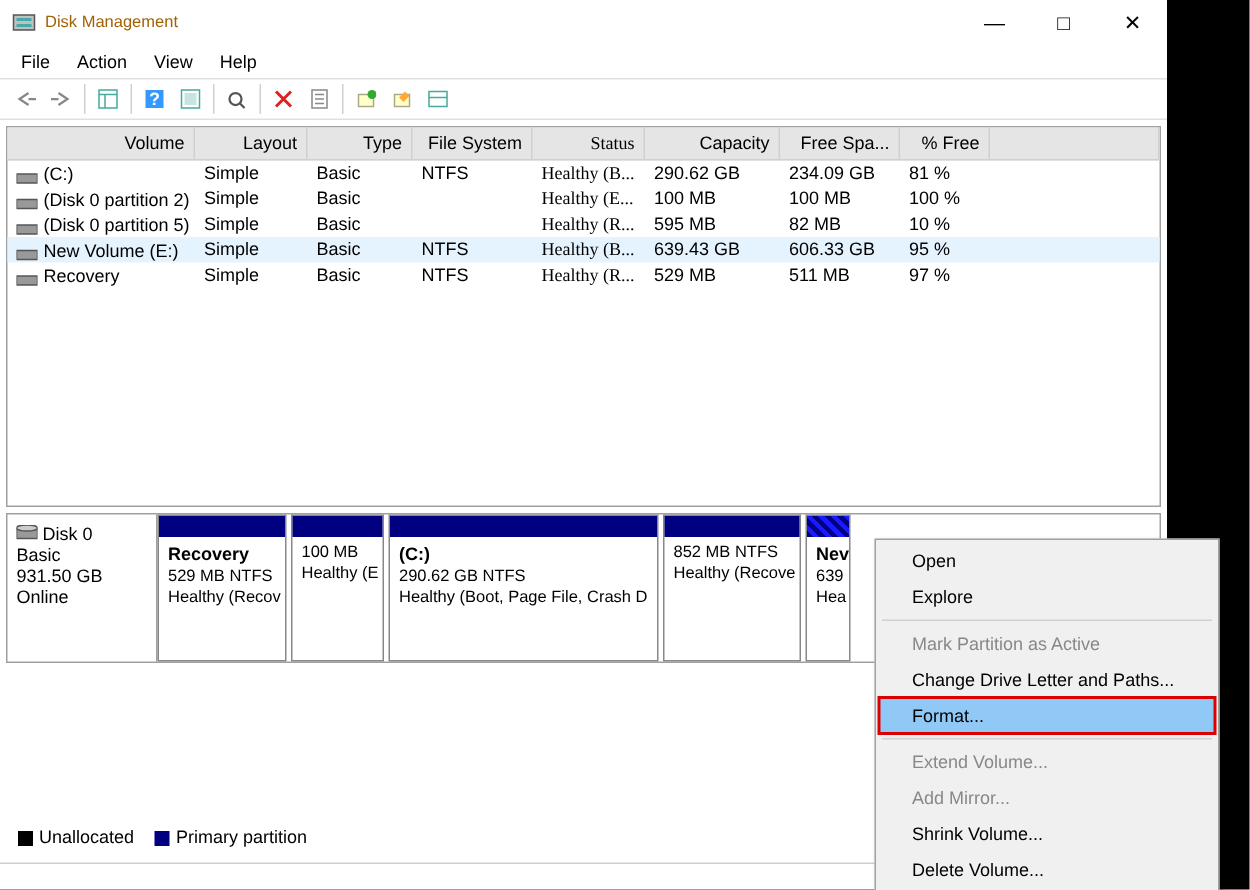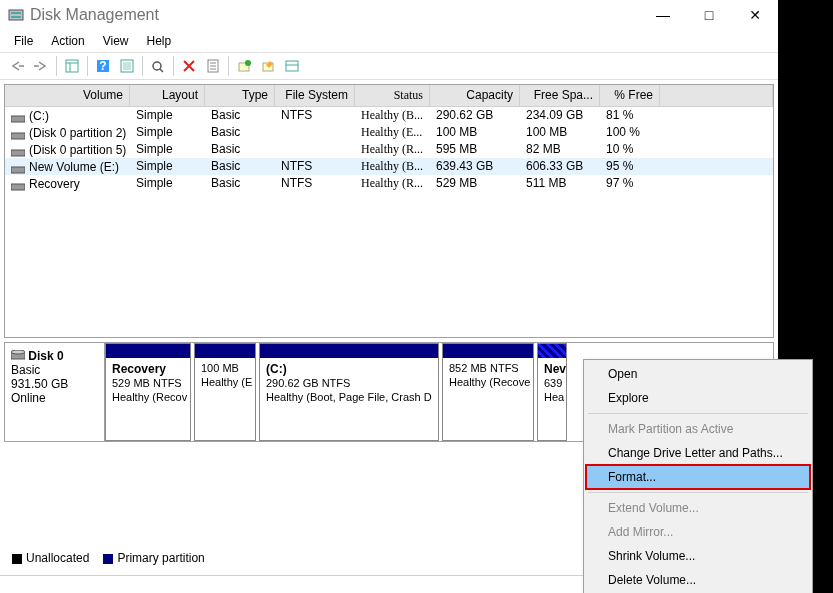--- a/index.html
+++ b/index.html
@@ -1,20 +1,20 @@
 <!DOCTYPE html>
 <html><head>
 <meta charset="utf-8">
 <style>
   * { box-sizing: border-box; margin: 0; padding: 0; font-family: "Segoe UI", Tahoma, sans-serif; font-size: 12px; }
   body { background: #000; width: 833px; height: 593px; overflow: hidden; }
   .wnd { width: 778px; height: 593px; background: #fff; display: flex; flex-direction: column; }
   .titlebar { height: 30px; display: flex; align-items: center; padding: 0 0 0 8px; background: #fff; }
   .titlebar .app-icon { width: 16px; height: 16px; margin-right: 6px; }
-  .titlebar .title { flex: 1; font-size: 16px; color: #737373; }
+  .titlebar .title { flex: 1; font-size: 11px; color: #a16207; }
   .winctl { display: flex; }
   .winctl div { width: 46px; height: 30px; display: flex; align-items: center; justify-content: center; font-size: 14px; }
   .menubar { display: flex; padding: 2px 6px; gap: 2px; background: #fff; }
   .menubar span { padding: 2px 8px; cursor: default; }
   .toolbar { display: flex; align-items: center; padding: 2px 6px; gap: 2px; border-top: 1px solid #e0e0e0; border-bottom: 1px solid #e0e0e0; height: 28px; }
   .toolbar .tb { width: 22px; height: 22px; display: flex; align-items: center; justify-content: center; border: 1px solid transparent; }
   .toolbar .sep { width: 1px; height: 20px; background: #d0d0d0; margin: 0 2px; }
   .content { flex: 1; display: flex; flex-direction: column; padding: 4px; gap: 4px; }
   .vol-list { border: 1px solid #a0a0a0; background: #fff; }
   .vol-head { display: flex; border-bottom: 1px solid #d0d0d0; background: #e5e5e5; text-align: right; }
@@ -22,21 +22,21 @@
   .vol-rows { height: 230px; }
   .vol-row { display: flex; }
   .vol-row.sel { background: #e5f3ff; }
   .vol-row div { padding: 1px 6px; font-size: 12px; white-space: nowrap; overflow: hidden; }
   .vol-row .ico-cell { display: flex; align-items: center; gap: 4px; }
   .drv-ico { width: 14px; height: 7px; display: inline-block; }
   .c0 { width: 125px; } .c1 { width: 75px; } .c2 { width: 70px; } .c3 { width: 80px; }
   .c4 { width: 75px; font-family: Liberation Serif, serif; } .c5 { width: 90px; } .c6 { width: 80px; } .c7 { width: 60px; } .c8 { flex:1; }
   .graphical { border: 1px solid #a0a0a0; height: 100px; display: flex; background: #fff; }
   .disk-label { width: 100px; border-right: 1px solid #a0a0a0; padding: 6px; }
-  .disk-label .dn { font-weight: bold; }
+  .disk-label .dn { font-weight: normal; }
   .disk-parts { flex: 1; display: flex; gap: 3px; padding: 0; position: relative; }
   .part { border: 1px solid #888; display: flex; flex-direction: column; margin: 0; }
   .part .barhdr { height: 14px; background: #000080; }
   .part.sel .barhdr { background: repeating-linear-gradient(45deg,#000080,#000080 3px,#1a1aff 3px,#1a1aff 6px); }
   .part .pbody { padding: 4px 6px; font-size: 11px; line-height: 1.25; overflow: hidden; white-space: nowrap; }
   .part .pbody .pn { font-weight: bold; }
   .legend { padding: 6px 8px; display: flex; gap: 14px; font-size: 12px; }
   .lg-sw { width: 10px; height: 10px; display: inline-block; margin-right: 4px; vertical-align: middle; }
   .ctxmenu { position: fixed; left: 583px; top: 359px; width: 230px; background: #f0f0f0; border: 1px solid #a0a0a0; box-shadow: 2px 2px 4px rgba(0,0,0,.3); padding: 2px; }
   .ctxmenu .mi { padding: 5px 22px; font-size: 12px; cursor: default; }

